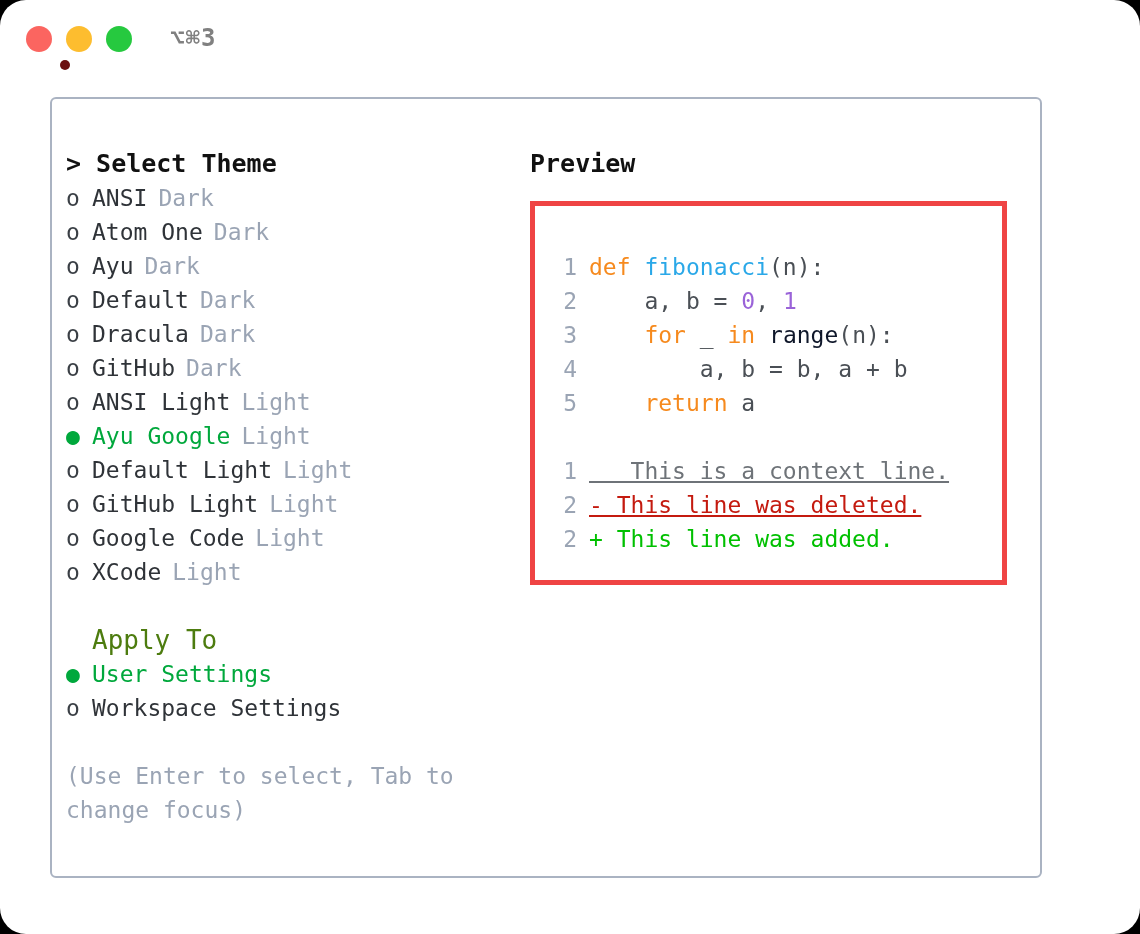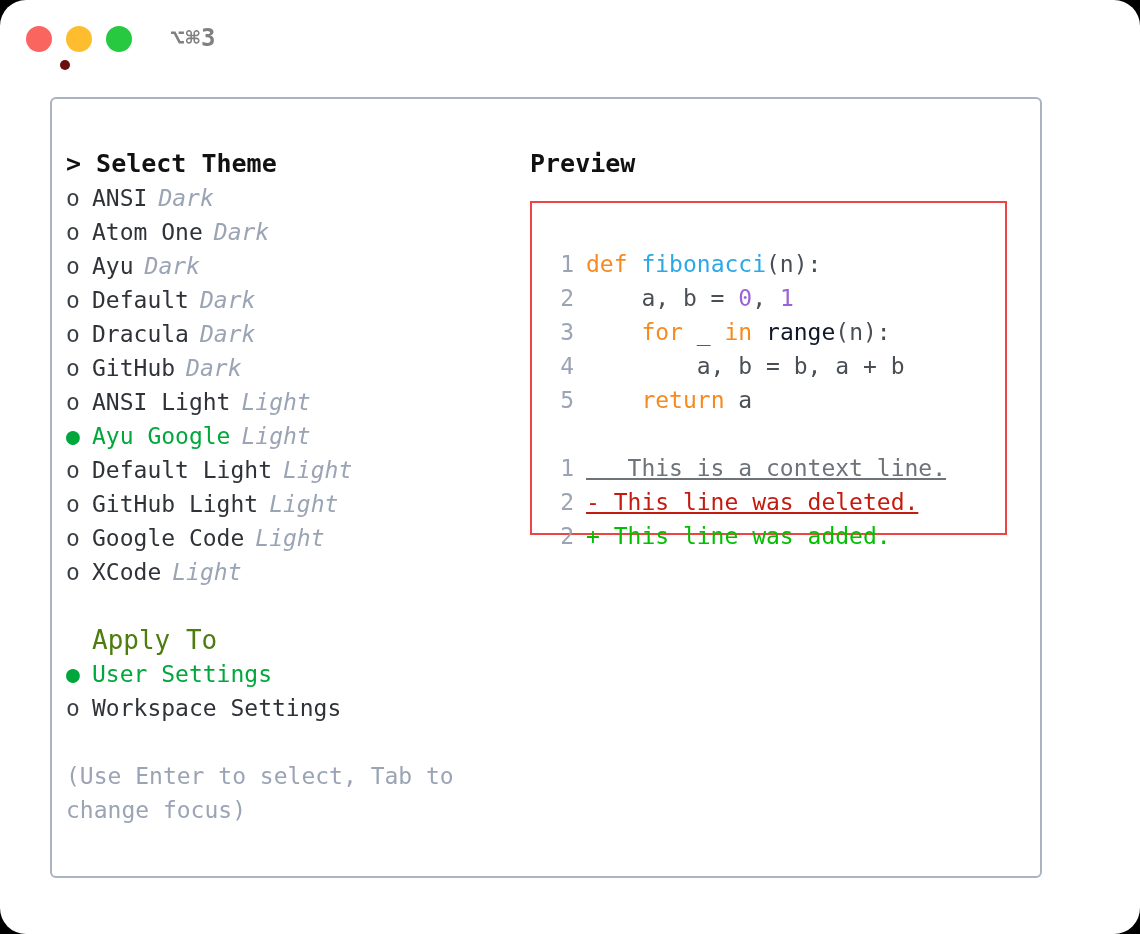--- a/index.html
+++ b/index.html
@@ -110,21 +110,20 @@
     color: #3a3f45;
   }
   .marker.sel { color: #00a83c; }
 
   .opt-label { color: #2f3338; }
   .opt-row.selected .opt-label { color: #00a83c; }
 
   .opt-tag {
     color: #9aa4b4;
     margin-left: 11px;
-    font-style: italic;
   }
 
   #applyto-heading {
     font-size: 26px;
     color: #4d7c0f;
     line-height: 34px;
     padding-left: 26px;
     white-space: nowrap;
   }
 
@@ -150,22 +149,22 @@
     font-size: 25px;
     font-weight: bold;
     color: #111111;
     line-height: 34px;
     white-space: nowrap;
   }
 
   #preview-box {
     margin-top: 20px;
     width: 477px;
-    height: 334px;
-    border: 2px solid #ef4444;
+    height: 384px;
+    border: 5px solid #ef4444;
     background: #ffffff;
     box-sizing: border-box;
     position: relative;
   }
 
   #code-area {
     position: absolute;
     left: 20px;
     top: 44px;
     right: 6px;

